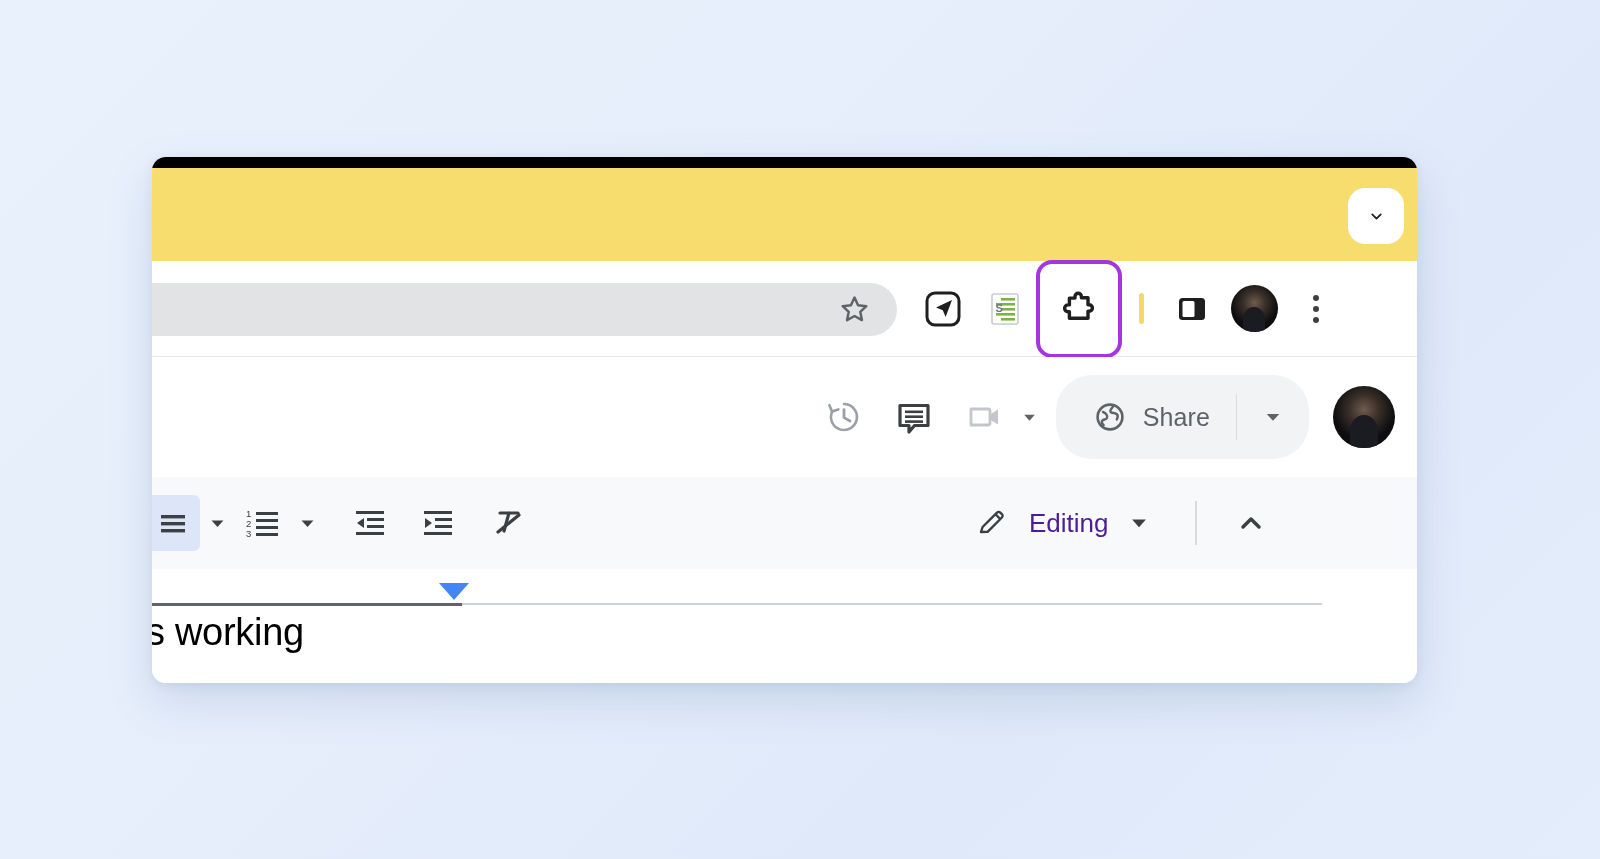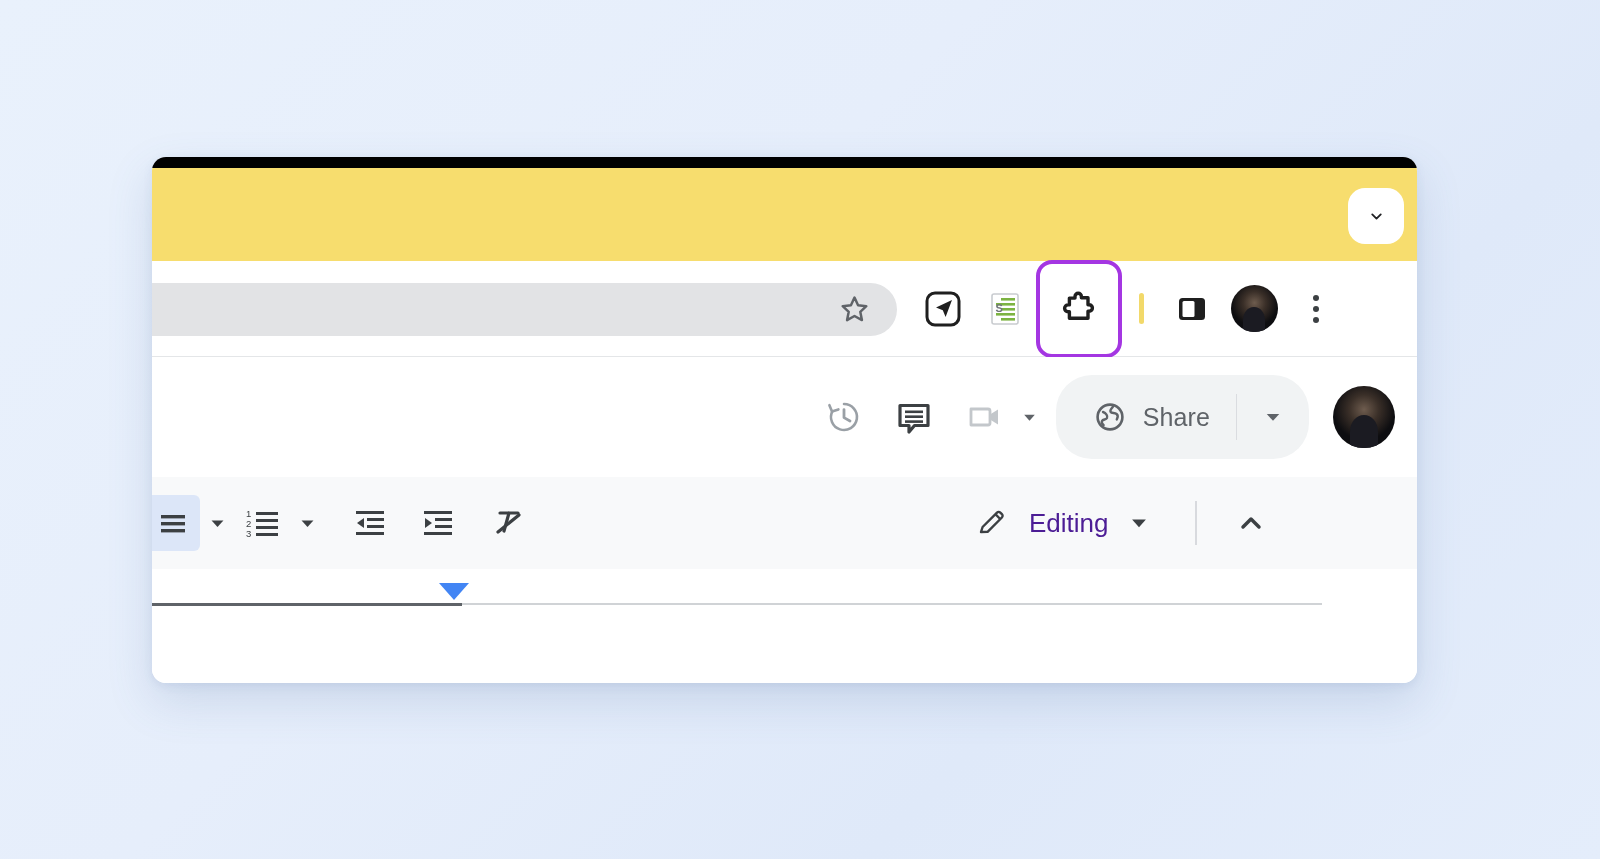--- a/index.html
+++ b/index.html
@@ -466,16 +466,17 @@
       </div>
     </div>
   </div>
 
   <div class="doc-area">
     <div class="ruler-strip">
       <div class="ruler-dark"></div>
       <div class="ruler-light"></div>
     </div>
     <div class="indent-marker"></div>
+    <div class="doc-text">s working</div>
 
   </div>
 
 </div>
 
 </body></html>

